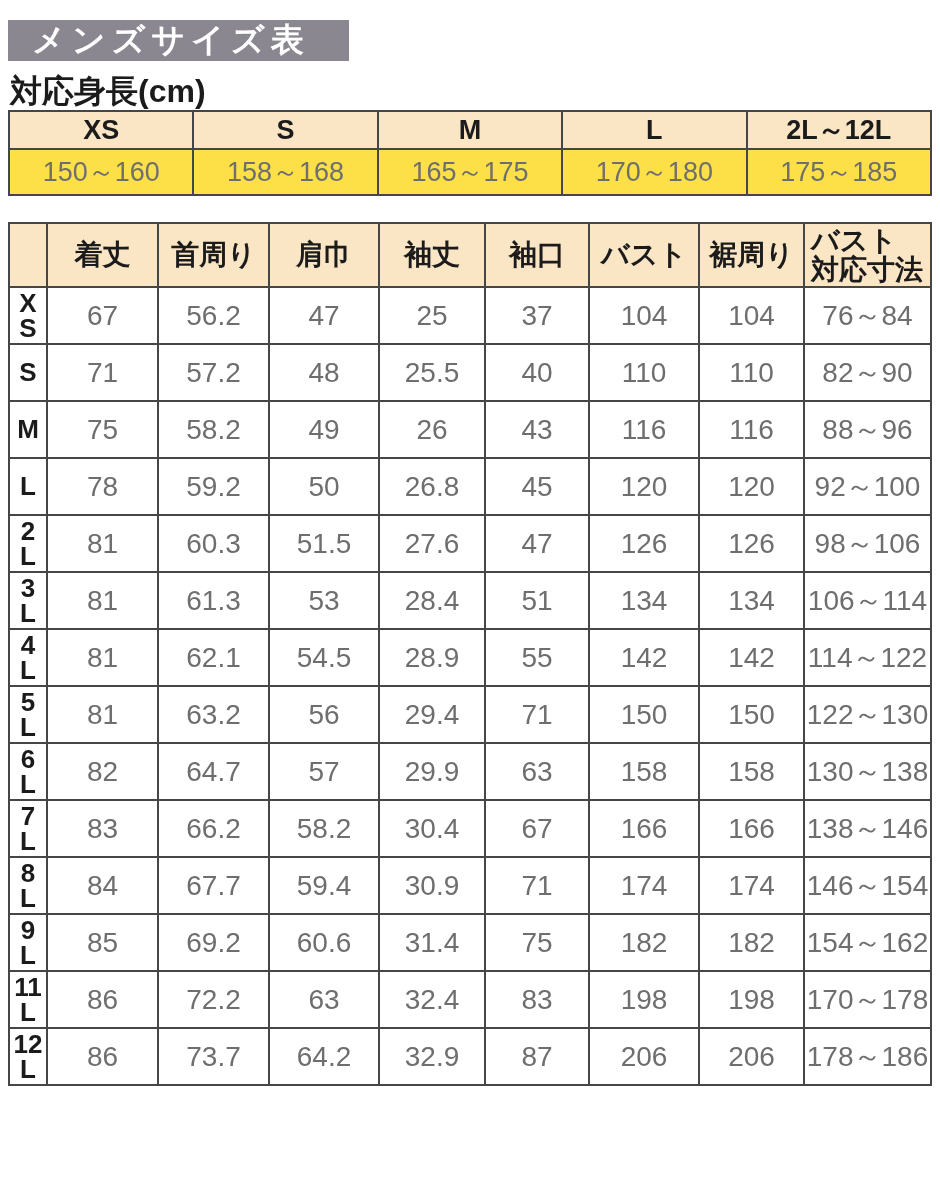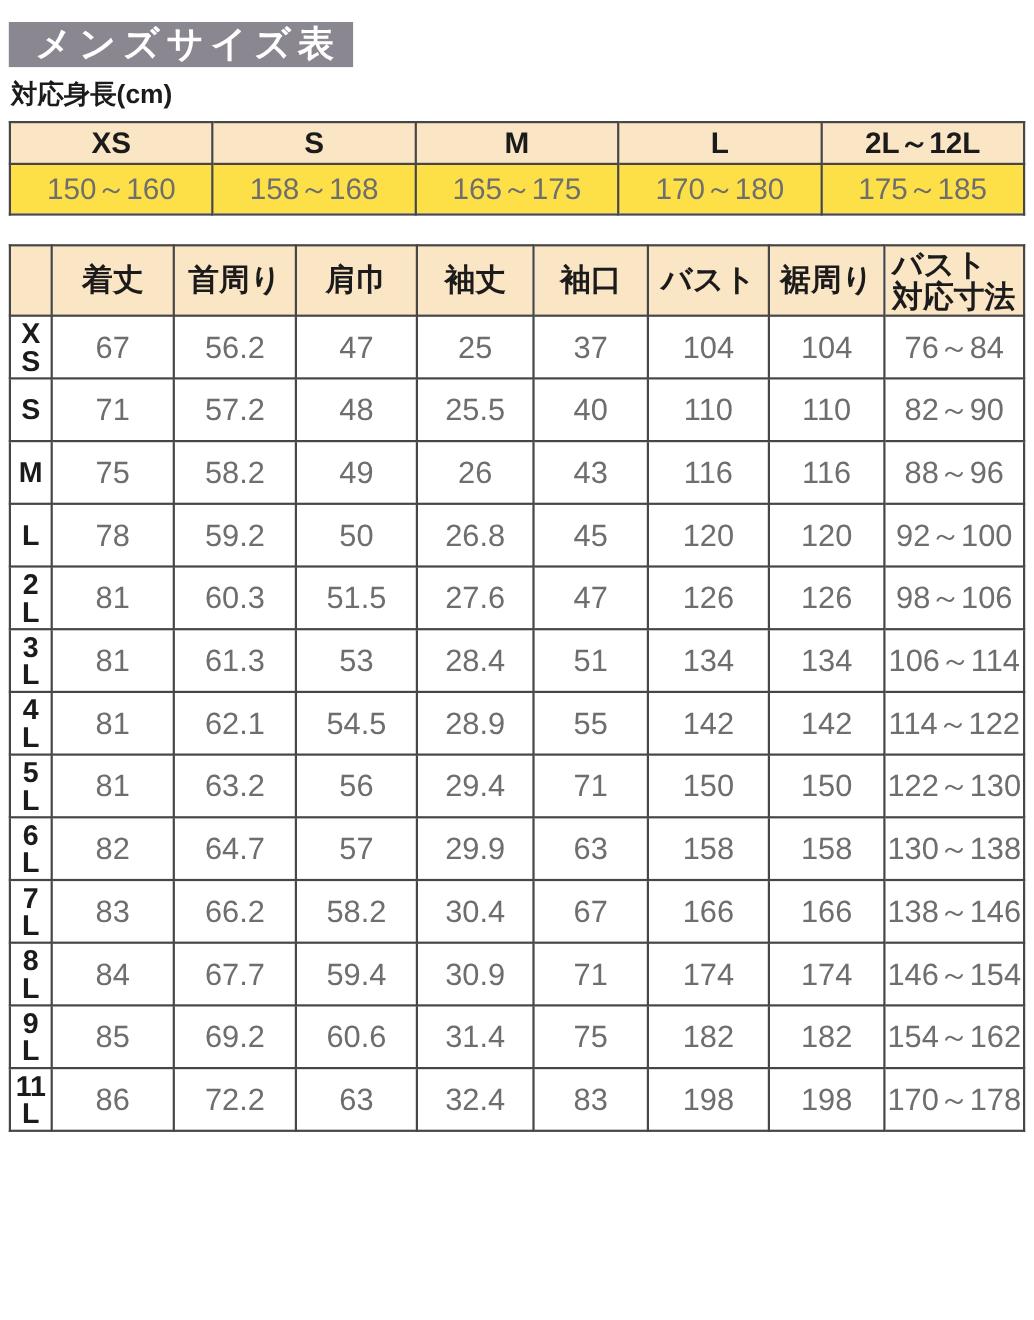--- a/index.html
+++ b/index.html
@@ -14,28 +14,28 @@
   *{box-sizing:border-box;margin:0;padding:0;}
   html,body{
     width:940px;height:1200px;overflow:hidden;
     background:var(--page-bg);
     font-family:"Liberation Sans","DejaVu Sans",sans-serif;
   }
   .page{width:940px;height:1200px;position:relative;}
 
   .title-bar{
     position:absolute;left:8px;top:20px;
-    width:313px;height:41px;
+    width:341px;height:41px;
     background:var(--title-bg);color:var(--title-text);
     font-size:33px;font-weight:bold;letter-spacing:6px;
     display:flex;align-items:center;padding-left:24px;
   }
   .subtitle{
     position:absolute;left:10px;top:70px;
-    font-size:24px;font-weight:bold;color:var(--label-text);
+    font-size:32px;font-weight:bold;color:var(--label-text);
   }
 
   table{border-collapse:collapse;table-layout:fixed;padding-left:45px;}
   th,td{border:2px solid var(--border);overflow:hidden;}
 
   .height-table{
     position:absolute;left:8px;top:110px;width:924px;
   }
   .height-table th{
     background:var(--header-bg);height:34px;
@@ -284,16 +284,28 @@
 L</th>
           <td>86</td>
           <td>72.2</td>
           <td>63</td>
           <td>32.4</td>
           <td>83</td>
           <td>198</td>
           <td>198</td>
           <td>170～178</td>
         </tr>
+        <tr>
+          <th>12
+L</th>
+          <td>86</td>
+          <td>73.7</td>
+          <td>64.2</td>
+          <td>32.9</td>
+          <td>87</td>
+          <td>206</td>
+          <td>206</td>
+          <td>178～186</td>
+        </tr>
       </tbody>
   </table>
 
 </div>
 
 </body></html>

